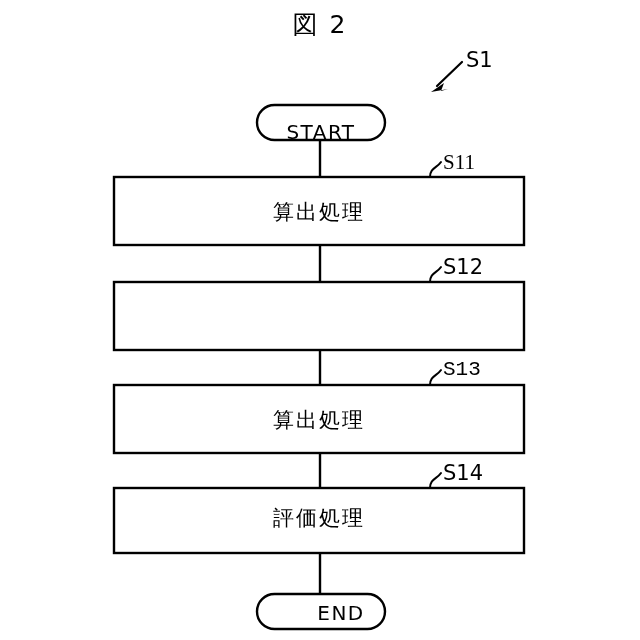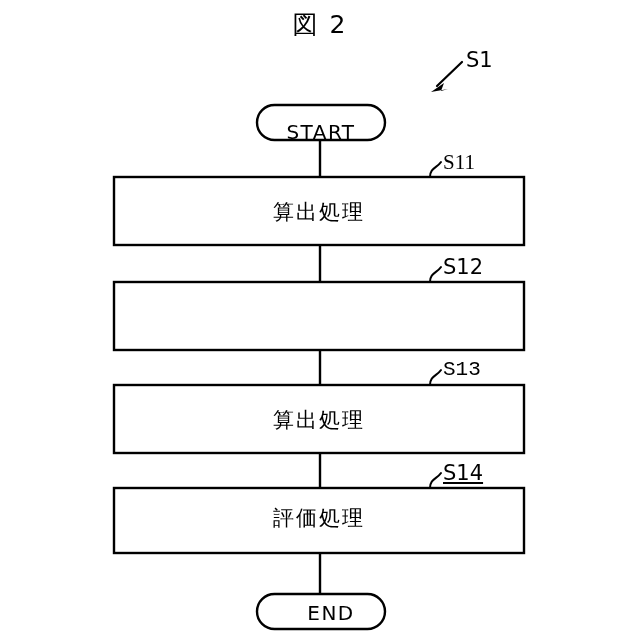--- a/index.html
+++ b/index.html
@@ -117,18 +117,18 @@
   <div class="term-label" style="left:257px; top:120px;">START</div>
 
   <div class="step-tag" style="left:443px; top:150px;font-family:Liberation Serif, serif;">S11</div>
   <div class="proc-label" style="left:114px; top:198px;">算出処理</div>
 
   <div class="step-tag" style="left:443px; top:255px;">S12</div>
 
   <div class="step-tag" style="left:443px; top:358px;font-family:Liberation Mono, monospace;">S13</div>
   <div class="proc-label" style="left:114px; top:406px;">算出処理</div>
 
-  <div class="step-tag" style="left:443px; top:461px;text-decoration:underline;">S14</div>
+  <div class="step-tag" style="left:443px; top:461px;">S14</div>
   <div class="proc-label" style="left:114px; top:504px;">評価処理</div>
 
-  <div class="term-label" style="left:259px; top:601px;padding-left:8px;">END</div>
+  <div class="term-label" style="left:269px; top:601px;padding-left:8px;">END</div>
 
 </div>
 
 </body></html>

